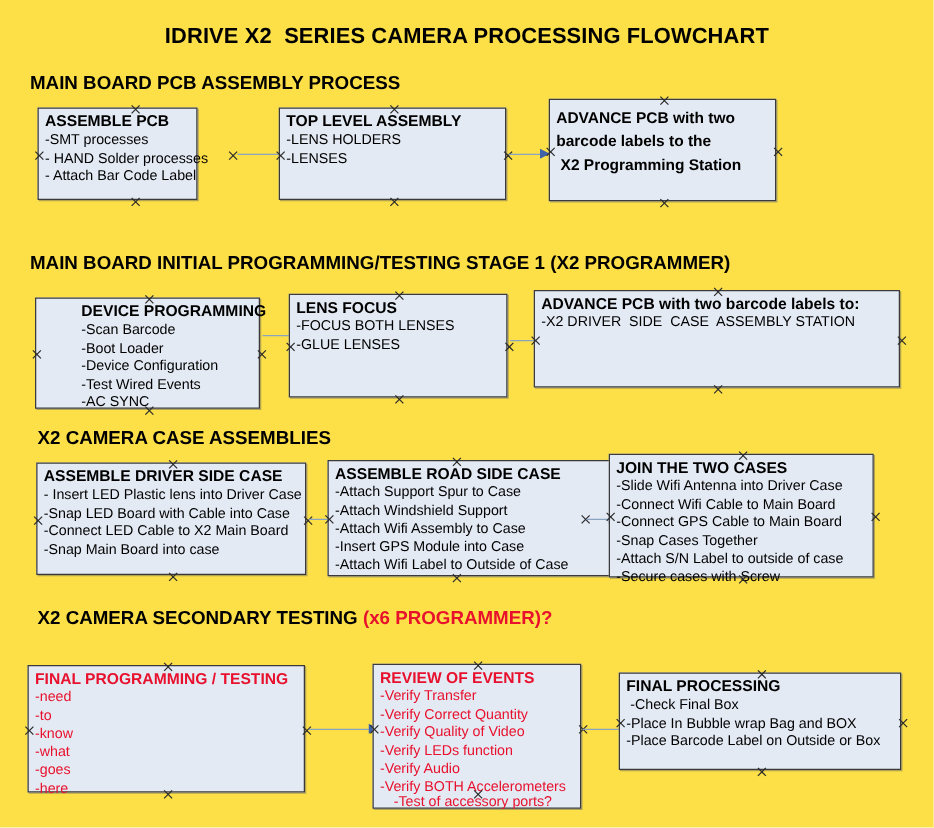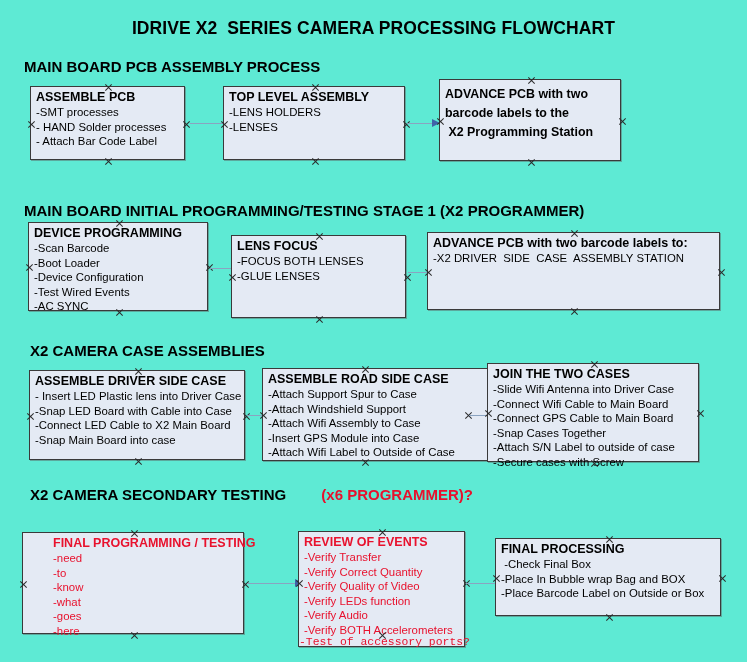--- a/index.html
+++ b/index.html
@@ -9,21 +9,21 @@
     background: #ffffff;
   }
   body {
     font-family: "Liberation Sans", sans-serif;
     -webkit-font-smoothing: antialiased;
   }
   #canvas {
     position: relative;
     width: 747px;
     height: 662px;
-    background: #5eead4;
+    background: #fde047;
     overflow: hidden;
   }
 
   
   .doc-title {
     position: absolute;
     left: 0;
     top: 18px;
     width: 747px;
     text-align: center;
@@ -37,21 +37,20 @@
   
   .section-head {
     position: absolute;
     font-size: 15px;
     font-weight: bold;
     color: #000000;
     white-space: pre;
   }
   .section-head .accent {
     color: #e8112d;
-    margin-left: 31px;
   }
 
   
   .box {
     position: absolute;
     background: #e4eaf4;
     border: 1.3px solid #3a3a3a;
     box-sizing: border-box;
     box-shadow: 1px 1px 0 rgba(90,90,90,0.45);
     overflow: visible;
@@ -83,26 +82,25 @@
     padding-top: 5px;
   }
   
   .box.red .box-title,
   .box.red .box-line {
     color: #e8112d;
   }
   
   .box-overflow {
     position: absolute;
-    left: 0;
+    left: 16px;
     font-size: 11.4px;
     color: #e8112d;
     line-height: 14.6px;
     white-space: pre;
-    font-family: Liberation Mono, monospace;
   }
 
   
   .handle {
     position: absolute;
     width: 9px;
     height: 9px;
     margin-left: -4.5px;
     margin-top: -4.5px;
     pointer-events: none;
@@ -145,21 +143,21 @@
 </style>
 </head>
 <body>
 
 <div id="canvas">
 
   <div class="doc-title">IDRIVE X2  SERIES CAMERA PROCESSING FLOWCHART</div>
 
   <div class="section-head" style="left:24px; top:58px;"><span>MAIN BOARD PCB ASSEMBLY PROCESS</span></div>
 
-  <div class="box" style="left:30px; top:86px; width:155px; height:74px;">
+  <div class="box" style="left:30px; top:86px; width:128px; height:74px;">
     <div class="box-inner">
       <div class="box-title">ASSEMBLE PCB</div>
       <div class="box-line">-SMT processes</div>
       <div class="box-line">- HAND Solder processes</div>
       <div class="box-line">- Attach Bar Code Label</div>
     </div>
     <span class="handle" style="left:77.5px; top:0px;"></span>
     <span class="handle" style="left:77.5px; top:74px;"></span>
     <span class="handle" style="left:0px;  top:37px;"></span>
     <span class="handle" style="left:155px; top:37px;"></span>
@@ -194,21 +192,21 @@
       <div class="box-line"> X2 Programming Station</div>
     </div>
     <span class="handle" style="left:91px; top:0px;"></span>
     <span class="handle" style="left:91px; top:82px;"></span>
     <span class="handle" style="left:0px;  top:41px;"></span>
     <span class="handle" style="left:182px; top:41px;"></span>
   </div>
 
   <div class="section-head" style="left:24px; top:202px;"><span>MAIN BOARD INITIAL PROGRAMMING/TESTING STAGE 1 (X2 PROGRAMMER)</span></div>
 
-  <div class="box" style="left:28px; top:222px; width:180px; height:89px;">
+  <div class="box" style="left:28px; top:238px; width:180px; height:89px;padding-left:31px;">
     <div class="box-inner">
       <div class="box-title">DEVICE PROGRAMMING</div>
       <div class="box-line">-Scan Barcode</div>
       <div class="box-line">-Boot Loader</div>
       <div class="box-line">-Device Configuration</div>
       <div class="box-line">-Test Wired Events</div>
       <div class="box-line">-AC SYNC</div>
     </div>
     <span class="handle" style="left:90px; top:0px;"></span>
     <span class="handle" style="left:90px; top:89px;"></span>
@@ -301,21 +299,21 @@
       <div class="box-line">-Secure cases with Screw</div>
     </div>
     <span class="handle" style="left:106px; top:0px;"></span>
     <span class="handle" style="left:106px; top:99px;"></span>
     <span class="handle" style="left:0px;  top:49.5px;"></span>
     <span class="handle" style="left:212px; top:49.5px;"></span>
   </div>
 
   <div class="section-head" style="left:30px; top:486px;"><span>X2 CAMERA SECONDARY TESTING </span><span class="accent">(x6 PROGRAMMER)?</span></div>
 
-  <div class="box red" style="left:22px; top:532px; width:222px; height:102px;padding-left:25px;">
+  <div class="box red" style="left:22px; top:532px; width:222px; height:102px;">
     <div class="box-inner">
       <div class="box-title">FINAL PROGRAMMING / TESTING</div>
       <div class="box-line">-need</div>
       <div class="box-line">-to</div>
       <div class="box-line">-know</div>
       <div class="box-line">-what</div>
       <div class="box-line">-goes</div>
       <div class="box-line">-here</div>
     </div>
     <span class="handle" style="left:111px; top:0px;"></span>

